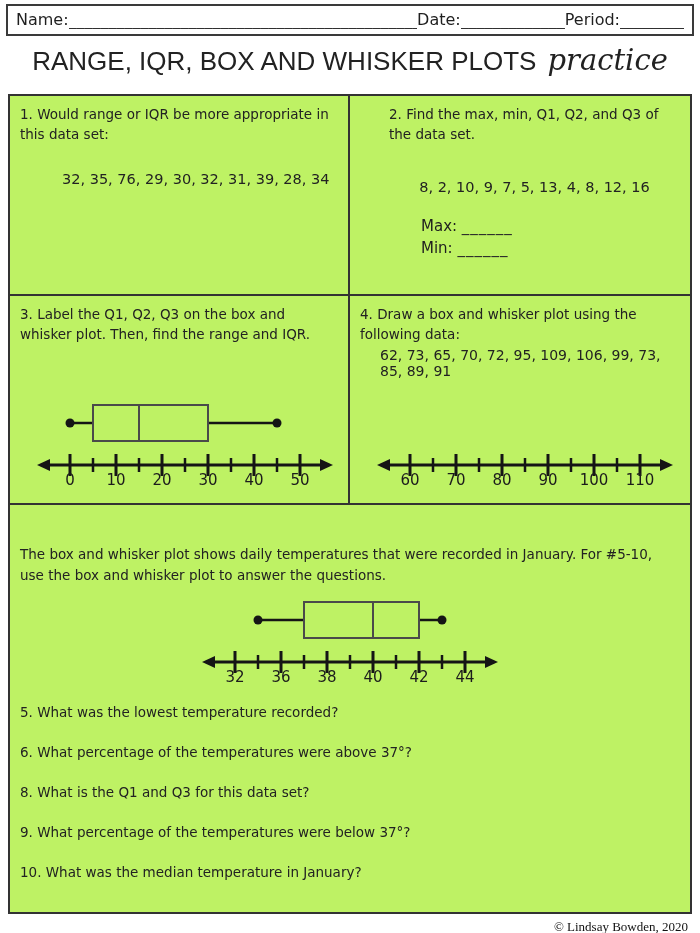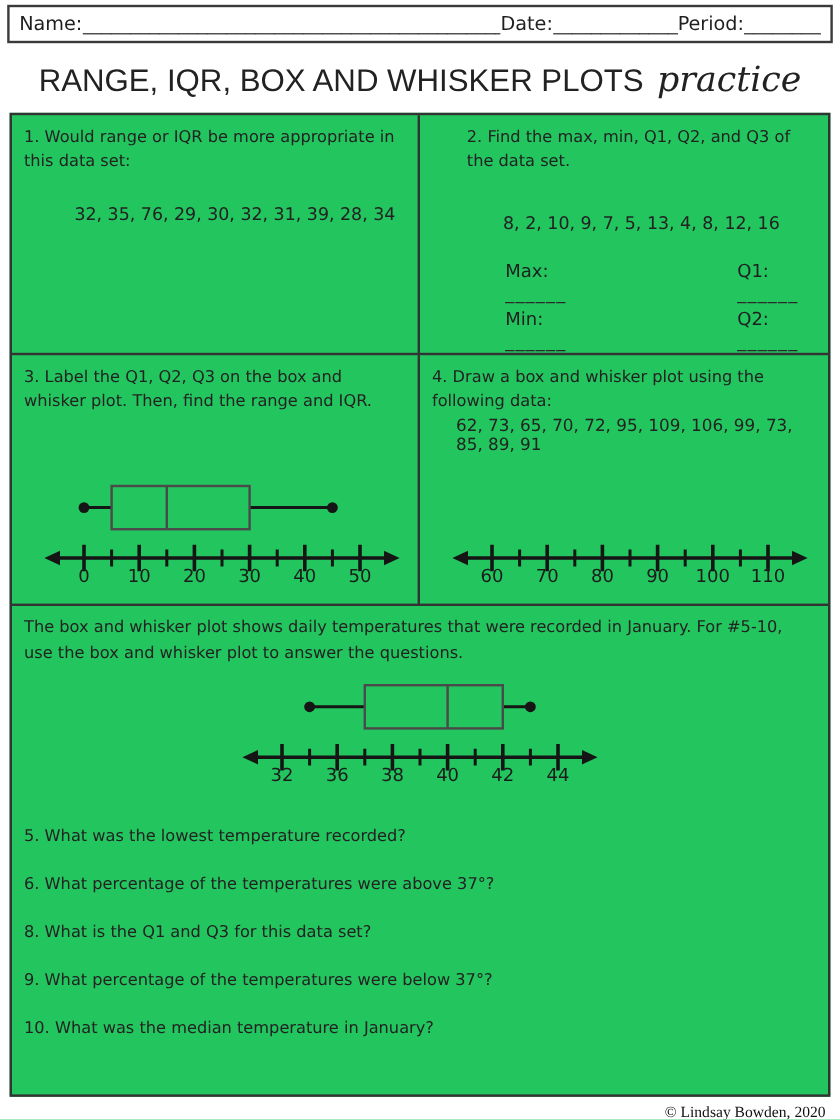--- a/index.html
+++ b/index.html
@@ -10,51 +10,51 @@
   .header-box{
     margin:4px 6px 0 6px;border:2px solid #3a3a3a;background:#fff;
     padding:4px 8px 5px 8px;display:flex;align-items:flex-end;
     font-size:16px;white-space:nowrap;
   }
   .hlabel{flex:0 0 auto;}
   .hblank{overflow:hidden;white-space:nowrap;letter-spacing:0;color:#2a2a2a;}
   .hblank.name{flex:1 1 auto;min-width:0;}
   .hblank.date{flex:0 0 auto;width:104px;}
   .hblank.period{flex:0 0 auto;width:64px;}
-  .title{ text-align:center;margin:10px 0 8px 0;height:40px;line-height:40px;}
+  .title{ text-align:center;margin:10px 0 8px 0;height:40px;line-height:28px;}
   .title-main{
     font-size:26px;letter-spacing:0px;color:#222;
     font-family:"Liberation Sans","DejaVu Sans",sans-serif;
   }
   .title-script{
     font-size:29px;font-style:italic;color:#222;
     font-family:"DejaVu Serif",serif;margin-left:6px;
   }
   .grid{
     margin:0 8px;border:2px solid #333;display:grid;
     grid-template-columns:1fr 1fr;grid-template-rows:200px 209px 407px;
-    background:#22c55e;
+    background:#bef264;
   }
   .cell{padding:8px 10px;overflow:hidden;display:flex;flex-direction:column;}
   .c1{border-right:2px solid #333;border-bottom:2px solid #333;}
   .c2{border-bottom:2px solid #333;padding-left:39px;}
   .c3{border-right:2px solid #333;border-bottom:2px solid #333;}
   .c4{border-bottom:2px solid #333;}
-  .c5{grid-column:1 / span 2;}
+  .c5{grid-column:1 / span 2;justify-content:flex-end;}
   .qtext{font-size:13.5px;line-height:1.5;color:#222;}
   .qdata{font-size:14.5px;margin-top:26px;margin-left:42px;color:#222;}
   .qdata.center{margin-left:0;text-align:center;margin-top:34px;}
   .qdata.tight{margin-top:2px;margin-left:20px;font-size:14px;}
   .answers{display:flex;margin:22px 0 0 32px;gap:120px;font-size:15px;}
   .ans-col{display:flex;flex-direction:column;gap:4px;}
   .ans-line .blank{letter-spacing:1px;color:#2a2a2a;}
   .plot{display:block;margin-top:auto;margin-bottom:2px;}
   .plot.centered{margin:4px auto 10px auto;}
   .bottom-intro{font-size:13.5px;line-height:1.55;color:#222;}
-  .bquestions{margin-top:20px;}
+  .bquestions{margin-top:4px;}
   .bq{font-size:13.5px;color:#222;margin-bottom:24px;}
   .footer{
     text-align:right;margin:5px 12px 0 0;font-size:13px;color:#111;
     font-family:"Liberation Serif","DejaVu Serif",serif;
   }
 </style>
 </head>
 <body>
 
 <div class="page">
@@ -80,25 +80,20 @@
       <div class="qdata">32, 35, 76, 29, 30, 32, 31, 39, 28, 34</div>
     </div>
 
     <div class="cell c2">
       <div class="qtext">2. Find the max, min, Q1, Q2, and Q3 of the data set.</div>
       <div class="qdata center">8, 2, 10, 9, 7, 5, 13, 4, 8, 12, 16</div>
       <div class="answers">
         <div class="ans-col">
           <div class="ans-line"><span>Max: </span><span class="blank">______</span></div>
           <div class="ans-line"><span>Min: </span><span class="blank">______</span></div>
-        </div>
-        <div class="ans-col">
-          <div class="ans-line"><span>Q1: </span><span class="blank">______</span></div>
-          <div class="ans-line"><span>Q2: </span><span class="blank">______</span></div>
-          <div class="ans-line"><span>Q3: </span><span class="blank">______</span></div>
         </div>
       </div>
     </div>
 
     <div class="cell c3">
       <div class="qtext">3. Label the Q1, Q2, Q3 on the box and whisker plot. Then, find the range and IQR.</div>
       <svg class="plot" width="330" height="96">
           <line x1="28" y1="68" x2="302" y2="68" stroke="#151515" stroke-width="3"></line>
           <polygon points="17,68 30,62 30,74" fill="#151515"></polygon>
           <polygon points="313,68 300,62 300,74" fill="#151515"></polygon>

